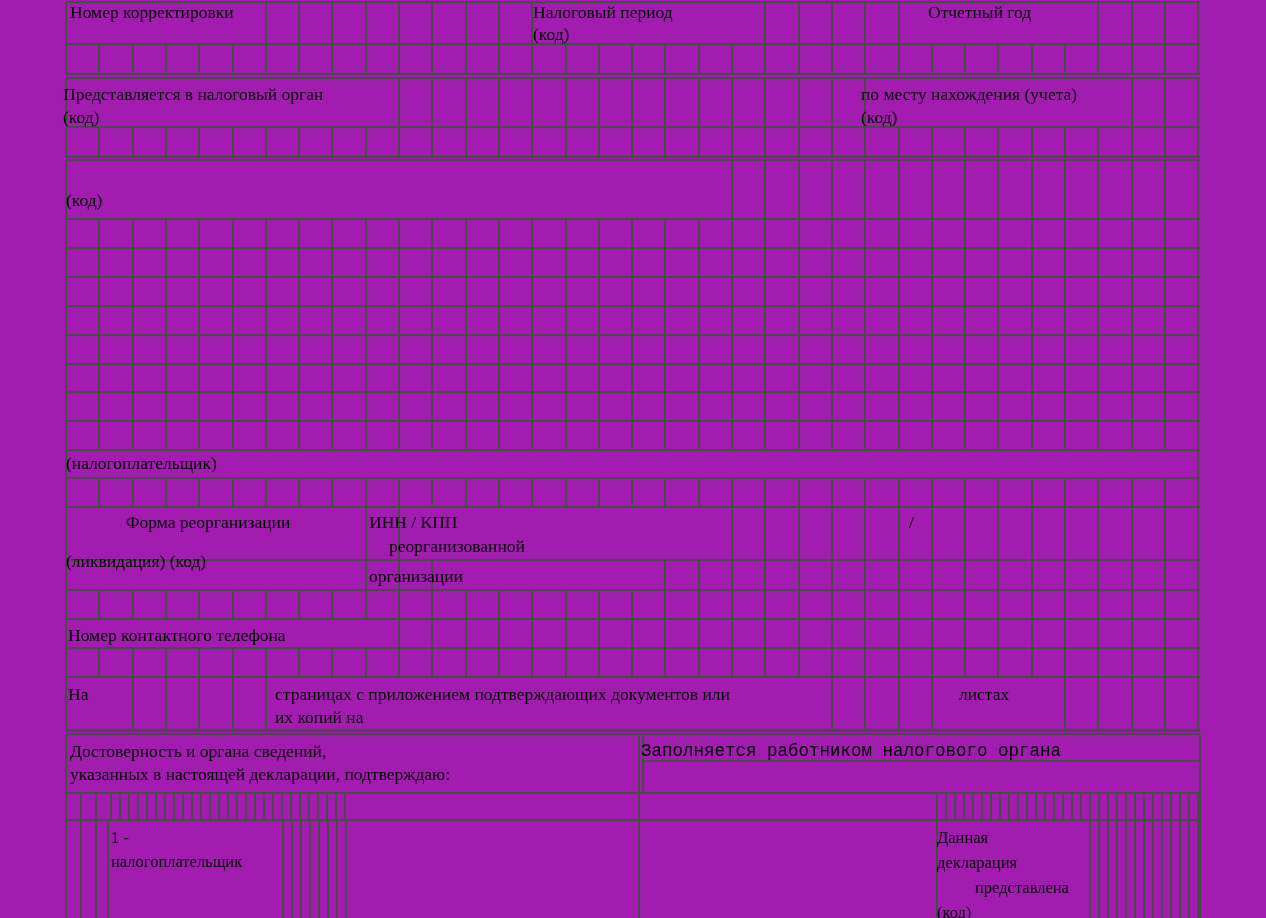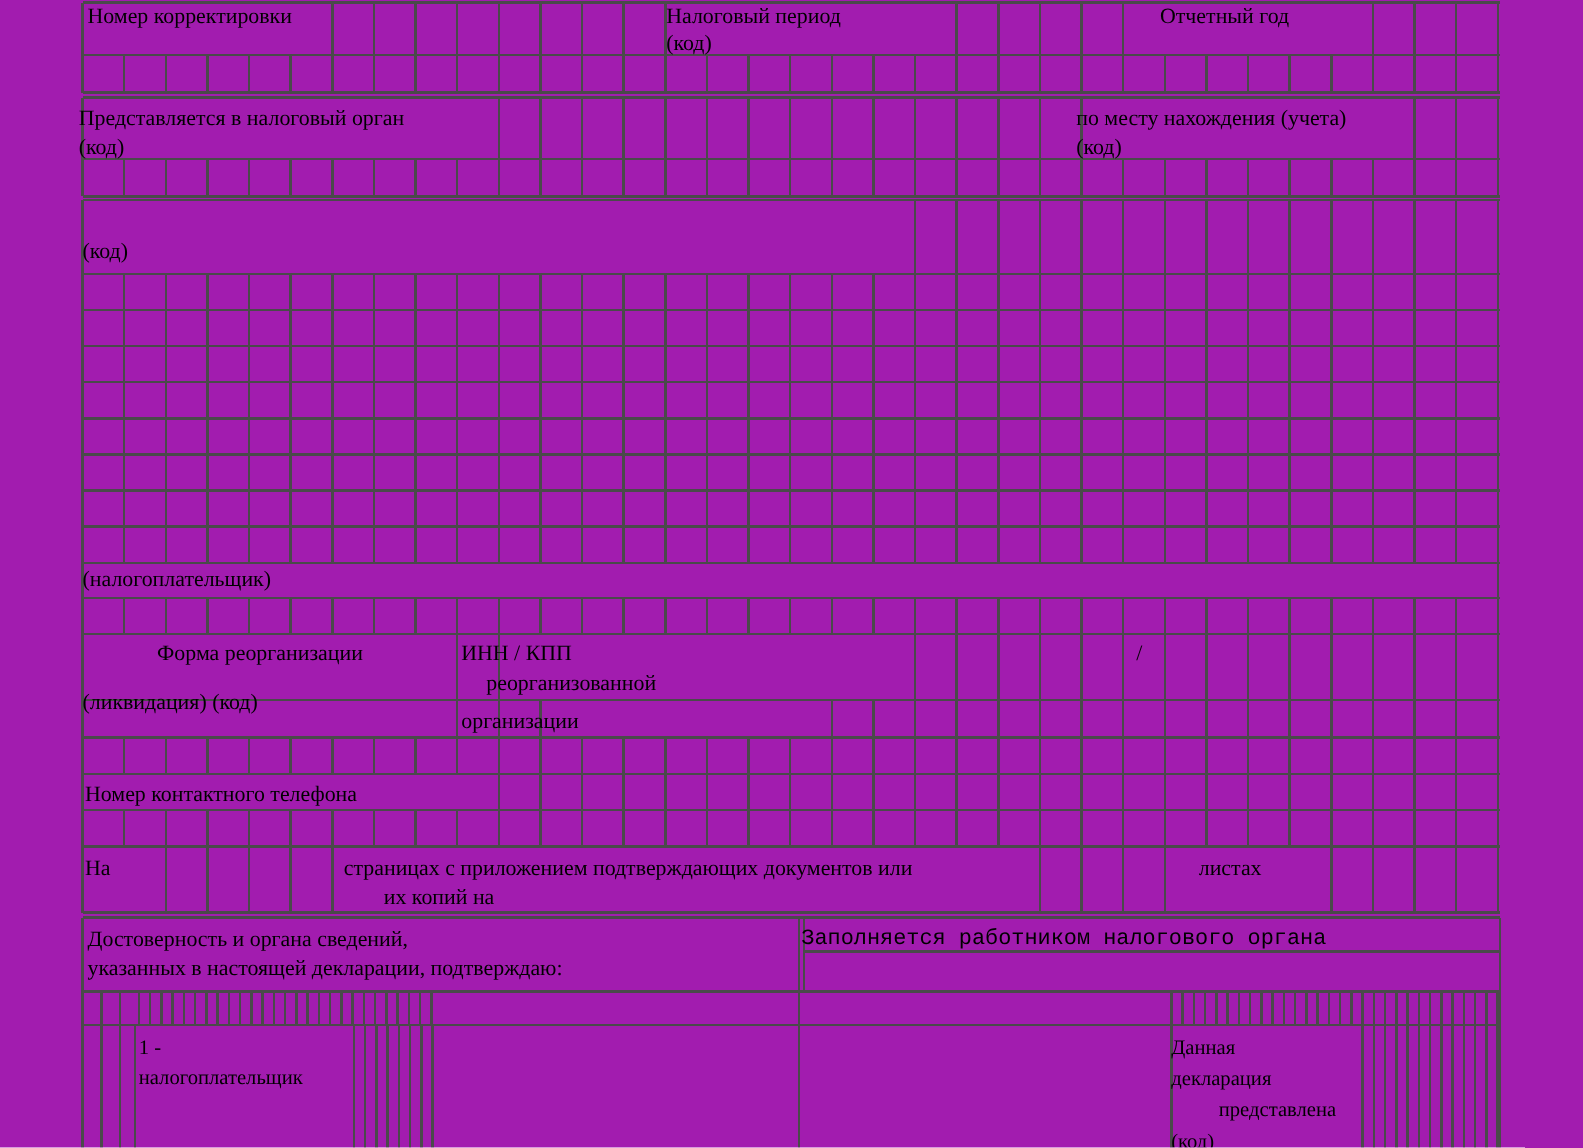--- a/index.html
+++ b/index.html
@@ -780,21 +780,21 @@
   <div class="lbl" style="left:369px; top:510px; width:270px;">ИНН / КПП</div>
   <div class="lbl" style="left:369px; top:534px; width:270px;margin-left:20px;">реорганизованной</div>
   <div class="lbl" style="left:369px; top:564px; width:270px;">организации</div>
 
   <div class="lbl" style="left:909px; top:510px; width:20px;">/</div>
 
   <div class="lbl" style="left:68px; top:623px; width:300px;">Номер контактного телефона</div>
 
   <div class="lbl" style="left:68px; top:682px; width:60px;">На</div>
   <div class="lbl" style="left:275px; top:682px; width:560px;">страницах с приложением подтверждающих документов или</div>
-  <div class="lbl" style="left:275px; top:705px; width:560px;margin-left:32px;">их копий на</div>
+  <div class="lbl" style="left:275px; top:705px; width:560px;">их копий на</div>
   <div class="lbl" style="left:927px; top:682px; width:120px;margin-left:32px;">листах</div>
 
   <div class="lbl ctr" style="left:70px; top:739px; width:566px;">Достоверность и органа сведений,</div>
   <div class="lbl ctr" style="left:70px; top:762px; width:566px;">указанных в настоящей декларации, подтверждаю:</div>
 
   <div class="lbl small" style="left:111px; top:826px; width:170px;">1 -</div>
   <div class="lbl small" style="left:111px; top:850px; width:180px;">налогоплательщик</div>
 
   <div class="lbl ctr" style="left:641px; top:739px; width:559px;font-family:Liberation Mono, monospace;">Заполняется работником налогового органа</div>
 

